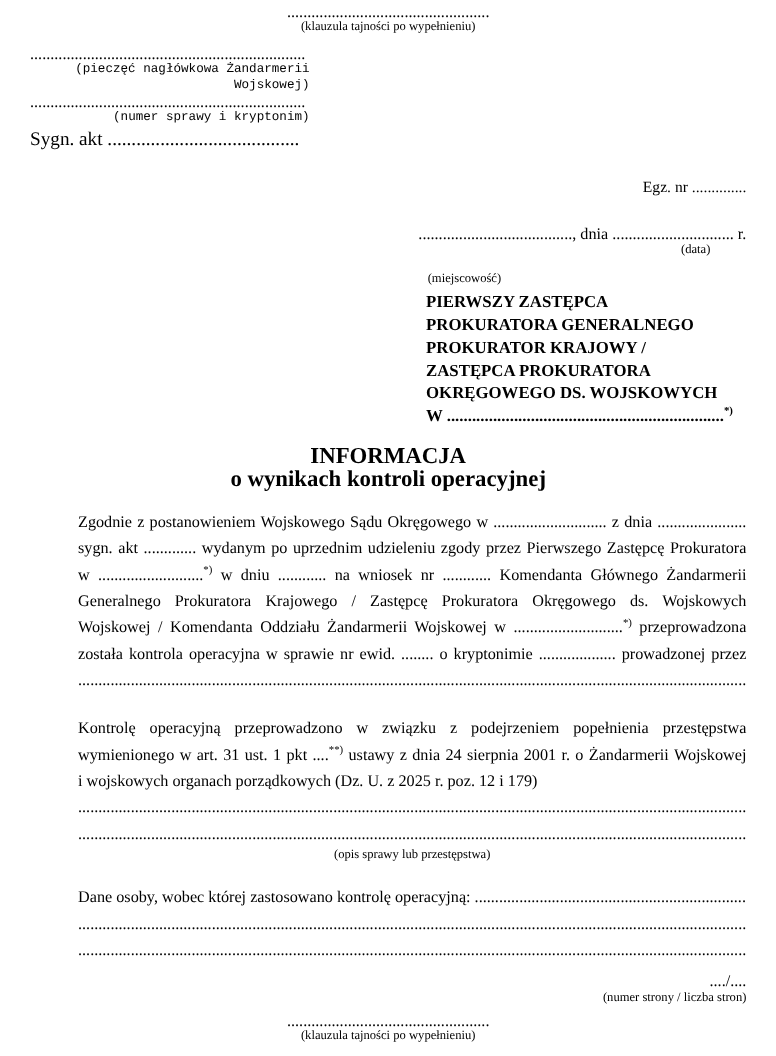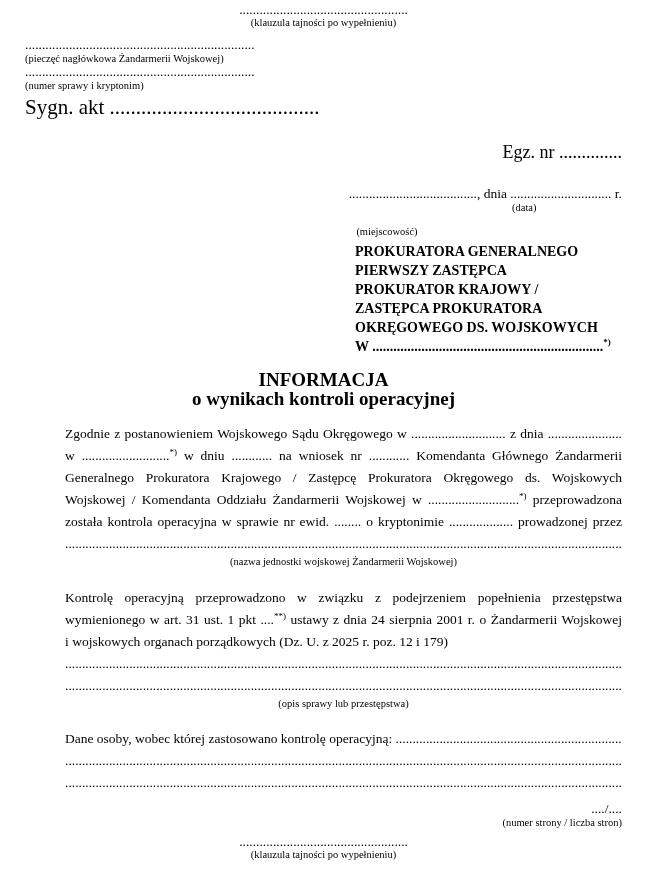--- a/index.html
+++ b/index.html
@@ -8,28 +8,28 @@
     position:relative; width:647px; height:880px; margin:0 auto;
     background:#fff; color:#000;
     font-family:"Liberation Serif", serif;
     font-size:13.5px; padding:3px 25px 0 25px; overflow:hidden;
   }
   .caption { font-size:10.5px; }
   .dotclip { white-space:nowrap; overflow:hidden; }
   .cls-top { width:200px; margin:0 auto; text-align:center; line-height:13px; }
   .stamp { width:233px; margin-top:9px; line-height:14px; }
   .stamp .dotclip { height:14px; }
-  .stamp .caption { text-align:left; line-height:13px; }
-  .sygn { font-size:21px; margin-top:3px; }
-  .egz { margin-top:22px; text-align:right; font-size:18px; }
+  .stamp .caption { text-align:right; line-height:13px;font-family:Liberation Mono, monospace; }
+  .sygn { font-size:16px; margin-top:3px; }
+  .egz { margin-top:22px; text-align:right; font-size:13px; }
   .dateline { width:305px; margin-left:auto; margin-top:23px; }
   .dateline .main { text-align:right; white-space:nowrap; overflow:hidden; }
   .dateline .caps { position:relative; height:14px; }
   .dateline .caps .place { position:absolute; left:10px; width:120px; text-align:center;margin-top:24px; }
-  .dateline .caps .date { position:absolute; left:195px; width:80px; text-align:left; }
+  .dateline .caps .date { position:absolute; left:195px; width:80px; text-align:right; }
   .addressee { margin-left:330px; margin-top:26px; font-weight:bold; font-size:14px; line-height:19px; }
   .doc-title { margin-top:14px; text-align:center; font-weight:bold; font-size:19px; line-height:19px; }
   .para { margin-top:15px; line-height:22px;margin-left:40px; }
   .jl { text-align:justify; text-align-last:justify; }
   .fill { white-space:nowrap; overflow:hidden; }
   .para .caption { text-align:center; line-height:14px; }
   sup { font-size:9px; vertical-align:super; line-height:0; }
   .p2 { margin-top:18px; }
   .p3 { margin-top:17px; }
   .footer-pages { margin-top:7px; text-align:right; line-height:15px; }
@@ -59,41 +59,41 @@
 
   <div class="dateline">
     <div class="main">......................................, dnia .............................. r.</div>
     <div class="caps caption">
       <span class="place">(miejscowość)</span>
       <span class="date">(data)</span>
     </div>
   </div>
 
   <div class="addressee">
+    <div>PIERWSZY ZASTĘPCA</div>
     <div>PROKURATORA GENERALNEGO</div>
-    <div>PIERWSZY ZASTĘPCA</div>
     <div>PROKURATOR KRAJOWY /</div>
     <div>ZASTĘPCA PROKURATORA</div>
     <div>OKRĘGOWEGO DS. WOJSKOWYCH</div>
     <div class="dotclip"><span>W ..................................................................</span><sup>*)</sup></div>
   </div>
 
   <div class="doc-title">
     <div>INFORMACJA</div>
     <div>o wynikach kontroli operacyjnej</div>
   </div>
 
   <div class="para p1">
     <div class="jl">Zgodnie z postanowieniem Wojskowego Sądu Okręgowego w ............................ z dnia ......................</div>
+    <div class="jl">sygn. akt ............. wydanym po uprzednim udzieleniu zgody przez Pierwszego Zastępcę Prokuratora</div>
     <div class="jl"><span>w ..........................</span><sup>*)</sup><span> w dniu ............ na wniosek nr ............ Komendanta Głównego Żandarmerii</span></div>
     <div class="jl">Generalnego Prokuratora Krajowego / Zastępcę Prokuratora Okręgowego ds. Wojskowych</div>
     <div class="jl"><span>Wojskowej / Komendanta Oddziału Żandarmerii Wojskowej w ...........................</span><sup>*)</sup><span> przeprowadzona</span></div>
     <div class="jl">została kontrola operacyjna w sprawie nr ewid. ........ o kryptonimie ................... prowadzonej przez</div>
     <div class="fill">....................................................................................................................................................................................</div>
-    <div class="caption">(nazwa jednostki wojskowej Żandarmerii Wojskowej)</div>
   </div>
 
   <div class="para p2">
     <div class="jl">Kontrolę operacyjną przeprowadzono w związku z podejrzeniem popełnienia przestępstwa</div>
     <div class="jl"><span>wymienionego w art. 31 ust. 1 pkt ....</span><sup>**)</sup><span> ustawy z dnia 24 sierpnia 2001 r. o Żandarmerii Wojskowej</span></div>
     <div>i wojskowych organach porządkowych (Dz. U. z 2025 r. poz. 12 i 179)</div>
     <div class="fill">....................................................................................................................................................................................</div>
     <div class="fill">....................................................................................................................................................................................</div>
     <div class="caption">(opis sprawy lub przestępstwa)</div>
   </div>

